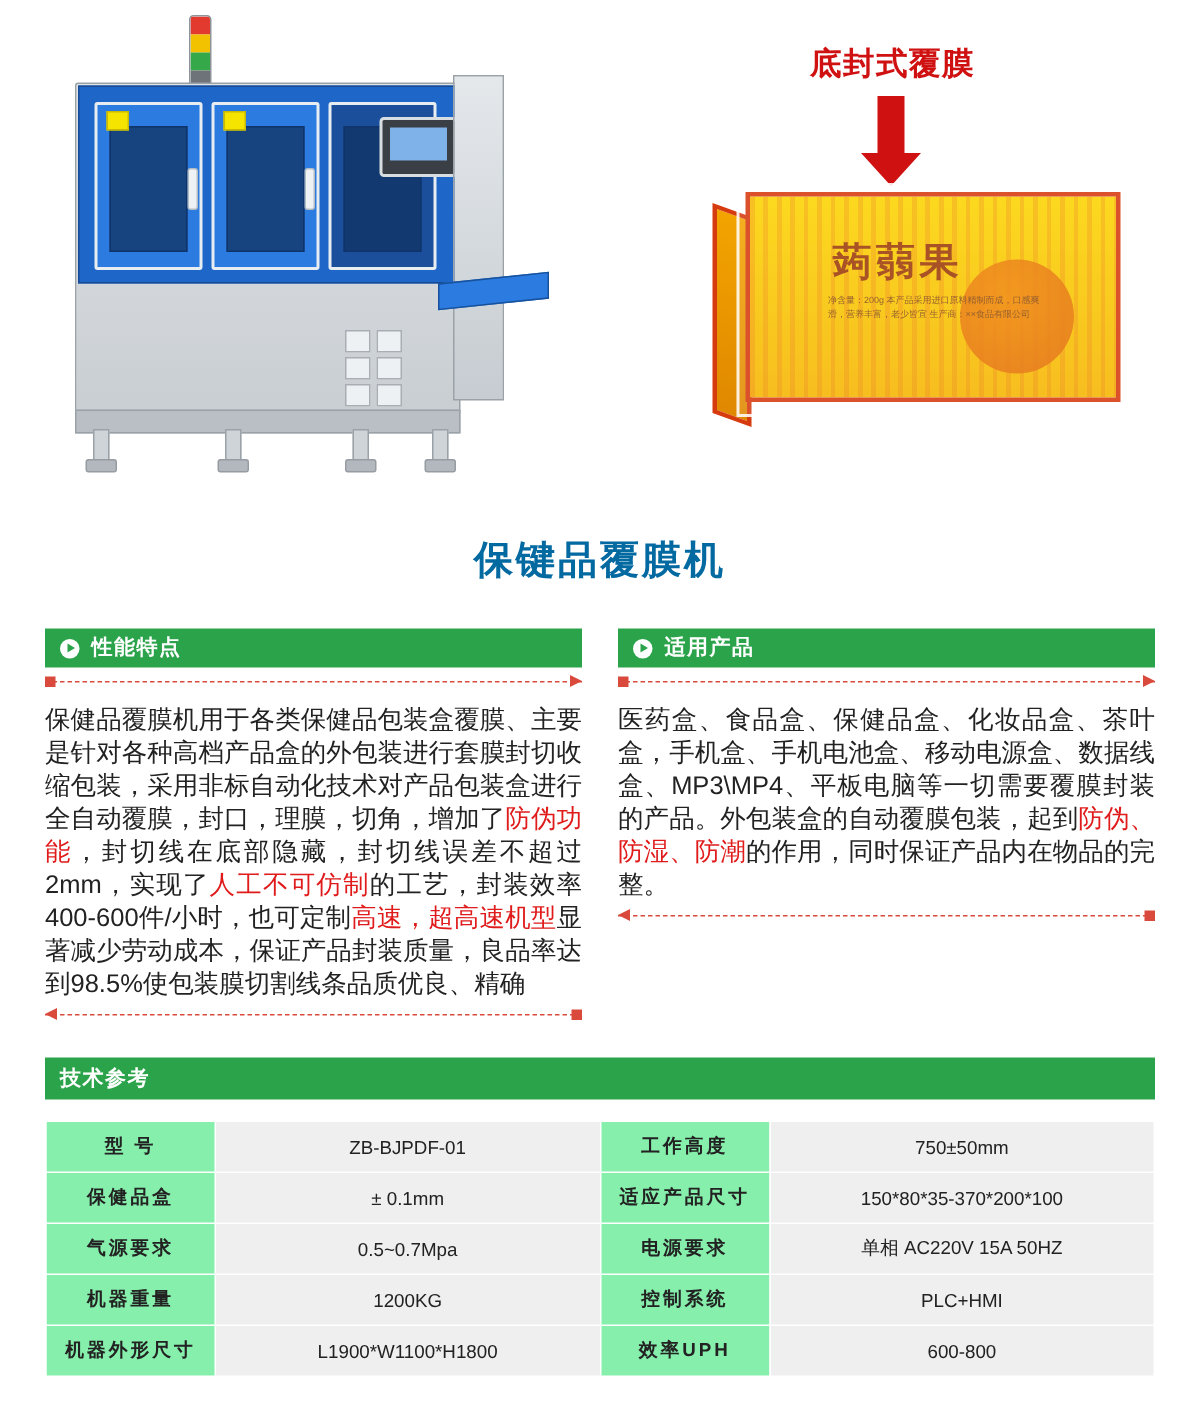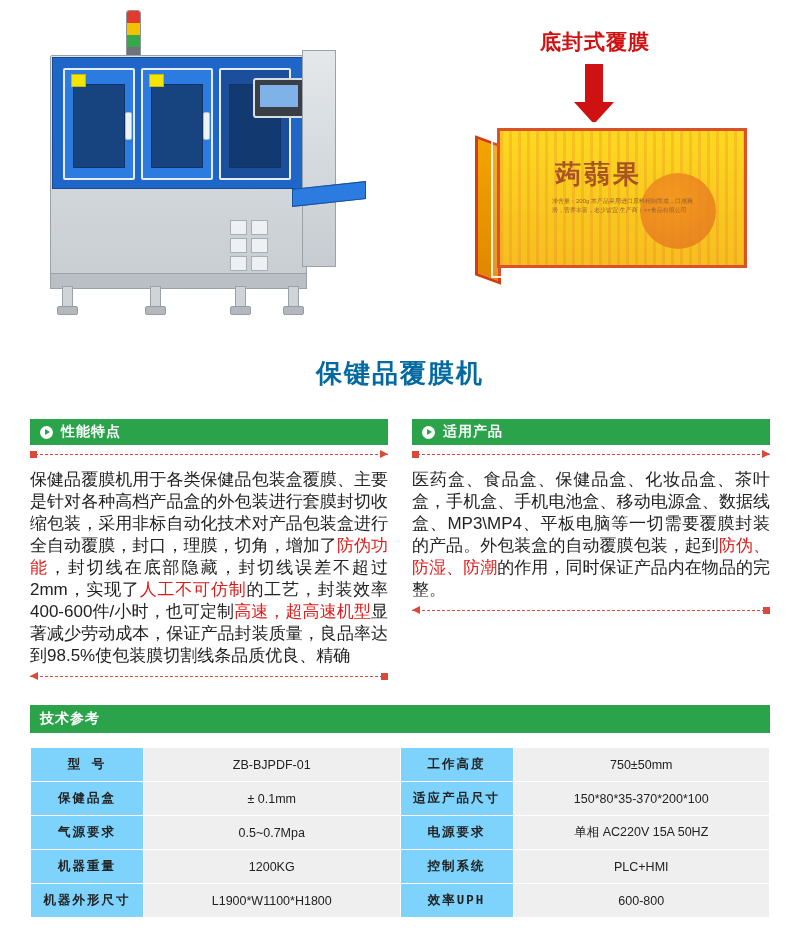--- a/index.html
+++ b/index.html
@@ -368,25 +368,24 @@
     table-layout: fixed;
   }
   table.spec td {
     border: 1px solid #ffffff;
     height: 31px;
     font-size: 12.5px;
     text-align: center;
     color: #222;
   }
   table.spec td.k {
-    background: #7dd3fc;
+    background: #86efac;
     font-weight: bold;
     width: 110px;
     letter-spacing: 2px;
-    font-family: Liberation Mono, monospace;
   }
   table.spec td.v {
     background: #efefef;
   }
 </style>
 </head>
 <body>
 
 <div class="page">
 

